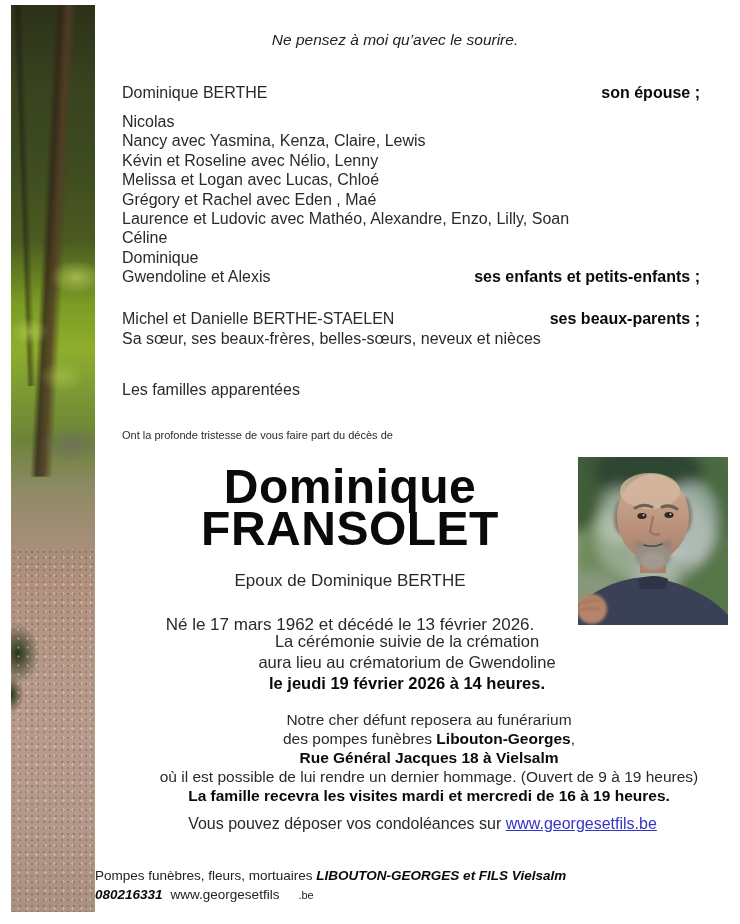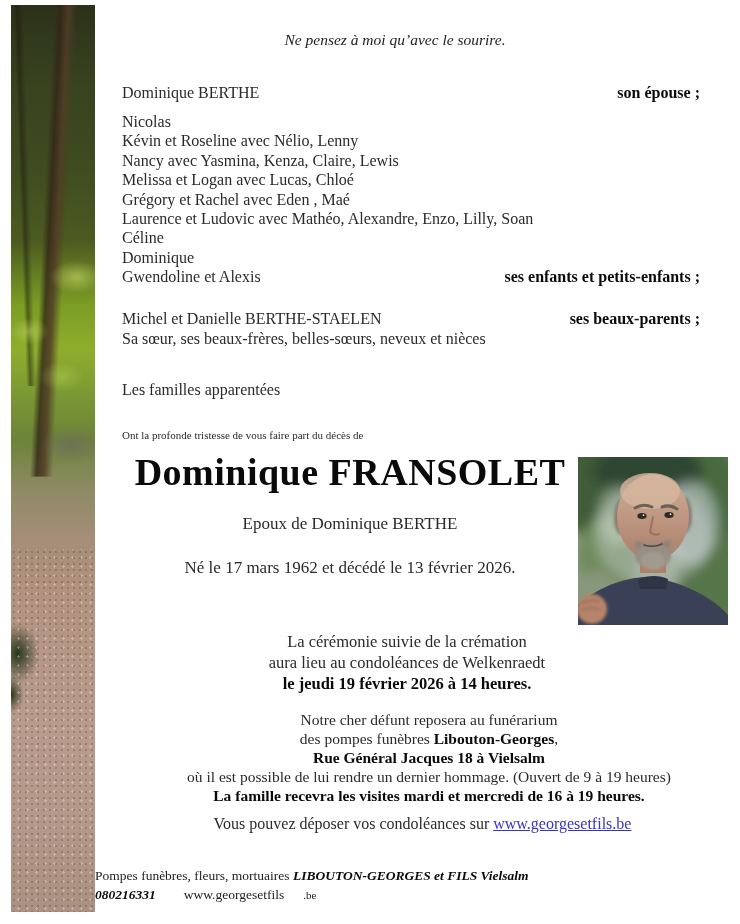--- a/index.html
+++ b/index.html
@@ -1,18 +1,18 @@
 <!DOCTYPE html>
 <html><head>
 <meta charset="utf-8">
 <style>
   html,body { margin:0; padding:0; background:#ffffff; }
   .page {
     position:relative; width:740px; height:924px; background:#ffffff;
-    font-family:Liberation Serif, serif; color:#2a2a2a; overflow:hidden;
+    font-family:Liberation Sans, sans-serif; color:#2a2a2a; overflow:hidden;
   }
   .b { font-weight:bold; color:#0a0a0a; }
   .bi { font-weight:bold; font-style:italic; color:#0a0a0a; }
 
   
   .forest {
     position:absolute; left:11px; top:5px; width:84px; height:907px;
     background:
       radial-gradient(ellipse 30px 42px at 8% 71.5%, rgba(28,48,20,.95), rgba(28,48,20,0) 72%) no-repeat,
       radial-gradient(ellipse 18px 26px at 0% 76%, rgba(24,42,18,.9), rgba(24,42,18,0) 72%) no-repeat,
@@ -39,55 +39,55 @@
   }
   .flexrow { display:flex; justify-content:space-between; align-items:baseline; }
 
   .spouse-row { position:absolute; left:122px; top:84px; width:578px; font-size:16px; }
   .children   { position:absolute; left:122px; top:112px; width:578px; font-size:16px; line-height:19.4px; }
   .inlaws     { position:absolute; left:122px; top:309px; width:578px; font-size:16px; line-height:19.8px; }
   .families-line { position:absolute; left:122px; top:381px; font-size:16px; }
   .intro-line    { position:absolute; left:122px; top:429px; font-size:11px; }
 
   .name-block { position:absolute; left:122px; top:451px; width:456px; text-align:center; }
-  .deceased-name { margin:0; font-size:38px; font-weight:bold; color:#0a0a0a; letter-spacing:0.5px; line-height:42px; }
+  .deceased-name { margin:15px; font-size:48px; font-weight:bold; color:#0a0a0a; letter-spacing:0.5px; line-height:42px; }
   .spouse-of { margin-top:21px; font-size:17px; }
   .dates     { margin-top:24px; font-size:17px; }
 
   .photo { position:absolute; left:578px; top:457px; width:150px; height:168px; }
   .photo svg { display:block; }
 
   .ceremony   { position:absolute; left:95px;  top:631px; width:624px; text-align:center; font-size:16.5px; line-height:21px; }
   .funerarium { position:absolute; left:120px; top:710px; width:618px; text-align:center; font-size:15.5px; line-height:19px; }
   .condolences{ position:absolute; left:105px; top:815px; width:635px; text-align:center; font-size:16px; }
   .condolence-link { color:#3533c8; text-decoration:underline; cursor:pointer; }
   .footer { position:absolute; left:95px; top:866px; width:645px; font-size:13.5px; line-height:19px; color:#222; }
-  .site-main { margin-left:28px; }
+  .site-main { margin-left:8px; }
   .site-tld  { font-size:11px;padding-left:19px; }
 </style>
 </head>
 <body>
 
 <div class="page">
 
   <div class="forest">
     <div class="gravel-texture"></div>
   </div>
 
   <div class="quote">Ne pensez à moi qu’avec le sourire.</div>
 
   <div class="spouse-row flexrow">
     <span>Dominique BERTHE</span>
     <span class="b">son épouse ;</span>
   </div>
 
   <div class="children">
     <div>Nicolas</div>
+    <div>Nancy avec Yasmina, Kenza, Claire, Lewis</div>
     <div>Kévin et Roseline avec Nélio, Lenny</div>
-    <div>Nancy avec Yasmina, Kenza, Claire, Lewis</div>
     <div>Melissa et Logan avec Lucas, Chloé</div>
     <div>Grégory et Rachel avec Eden , Maé</div>
     <div>Laurence et Ludovic avec Mathéo, Alexandre, Enzo, Lilly, Soan</div>
     <div>Céline</div>
     <div>Dominique</div>
     <div class="flexrow">
       <span>Gwendoline et Alexis</span>
       <span class="b">ses enfants et petits-enfants ;</span>
     </div>
   </div>
@@ -163,21 +163,21 @@
       <path d="M66 88 Q 75 91 84 87" stroke="#56453b" stroke-width="1.6" fill="none" stroke-linecap="round"></path>
       <g filter="url(#blur2)">
         <circle cx="14" cy="152" r="15" fill="#b5846b"></circle>
         <path d="M4 146 q 8 -4 18 -2 M3 153 q 9 -3 19 -1" stroke="#96664f" stroke-width="1.5" fill="none"></path>
       </g>
     </svg>
   </div>
 
   <div class="ceremony">
     <div>La cérémonie suivie de la crémation</div>
-    <div>aura lieu au condoléances de Welkenraedt</div>
+    <div>aura lieu au crématorium de Gwendoline</div>
     <div class="b">le jeudi 19 février 2026 à 14 heures.</div>
   </div>
 
   <div class="funerarium">
     <div>Notre cher défunt reposera au funérarium</div>
     <div><span>des pompes funèbres </span><span class="b">Libouton-Georges</span><span>,</span></div>
     <div class="b">Rue Général Jacques 18 à Vielsalm</div>
     <div>où il est possible de lui rendre un dernier hommage. (Ouvert de 9 à 19 heures)</div>
     <div class="b">La famille recevra les visites mardi et mercredi de 16 à 19 heures.</div>
   </div>

